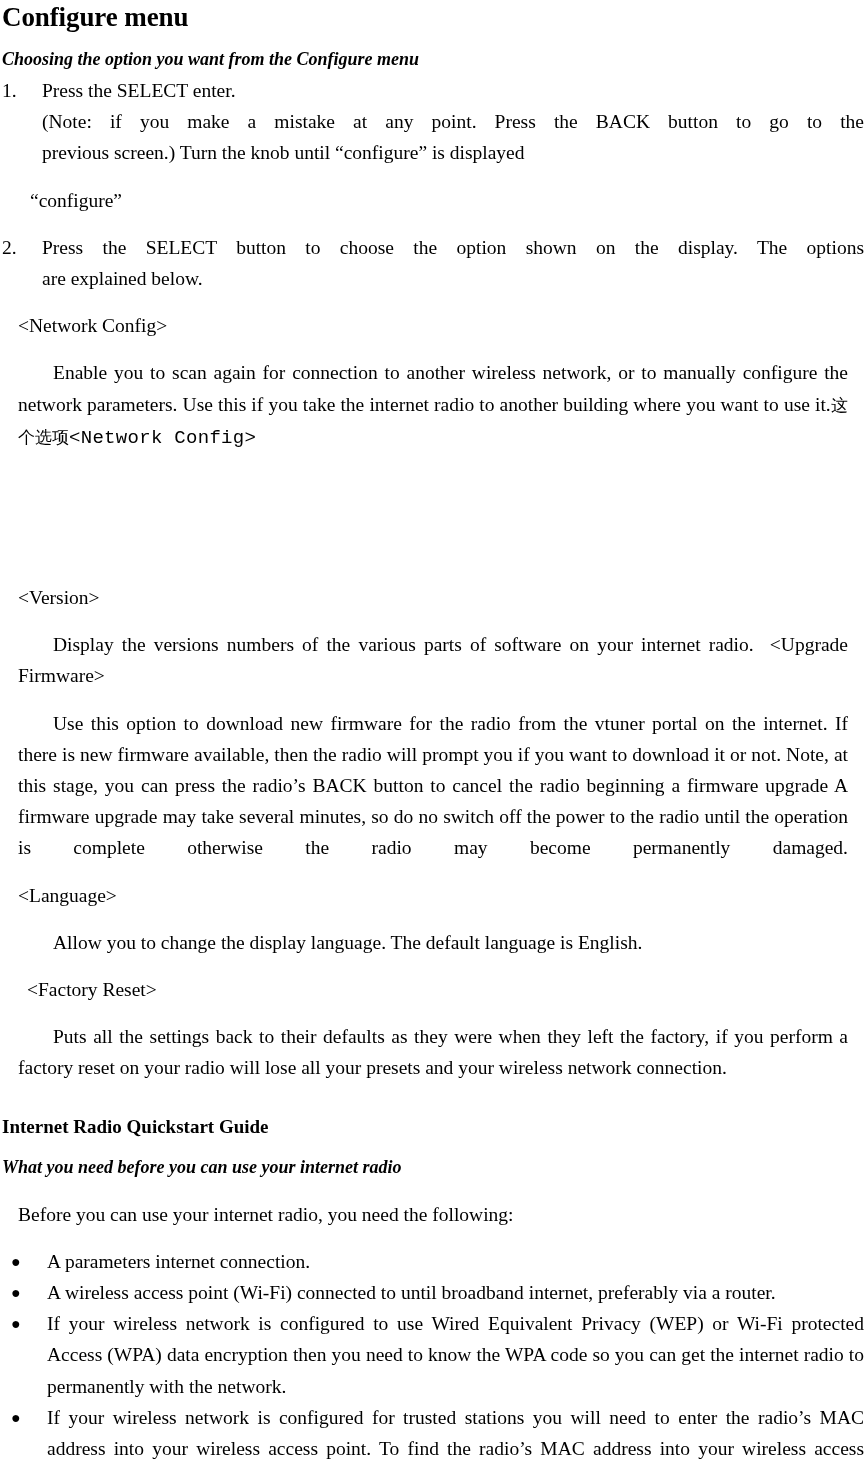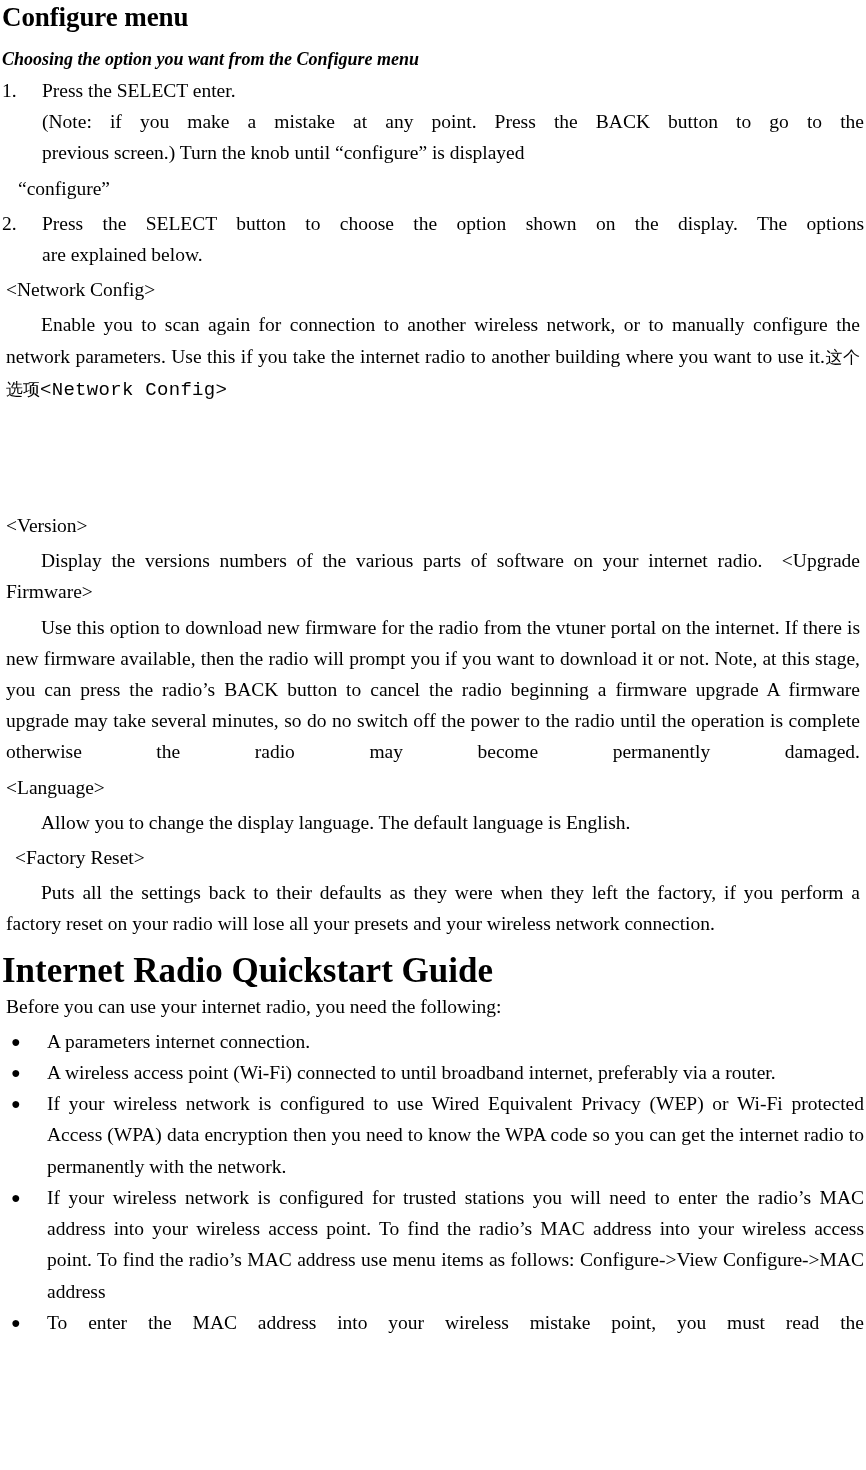--- a/index.html
+++ b/index.html
@@ -26,21 +26,21 @@
   
   .doc-title {
     font-size: 27px;
     font-weight: bold;
     line-height: 32px;
     margin: 0;
     padding-top: 1px;
     letter-spacing: -0.1px;
   }
   .sec-title {
-    font-size: 35px;
+    font-size: 19px;
     font-weight: bold;
     line-height: 32px;
     margin: 0;
     padding-top: 11px;
   }
   .sub-head {
     font-size: 18px;
     font-weight: bold;
     line-height: 31px;
     margin: 0;
@@ -48,21 +48,21 @@
     font-style: italic;
   }
   .sub-head.tight {
     padding-top: 9px;
   }
 
   
   .p {
     font-size: 19.5px;
     line-height: 31.2px;
-    margin: 4px;
+    margin: 16px;
     text-align: justify;
     text-justify: inter-word;
   }
   .p.flat { text-align: left; }
   .indent1 { text-indent: 35px; }
   .lead-sp { padding-left: 12px; }
   .lead-sp-sm { padding-left: 9px; }
 
   
   .p.just-all { text-align-last: justify; }
@@ -161,20 +161,21 @@
   <p class="p indent1 just-all">Use this option to download new firmware for the radio from the vtuner portal on the internet. If there is new firmware available, then the radio will prompt you if you want to download it or not. Note, at this stage, you can press the radio’s BACK button to cancel the radio beginning a firmware upgrade A firmware upgrade may take several minutes, so do no switch off the power to the radio until the operation is complete otherwise the radio may become permanently damaged.</p>
 
   <p class="p flat">&lt;Language&gt;</p>
   <p class="p indent1 flat">Allow you to change the display language. The default language is English.</p>
 
   <p class="p flat lead-sp-sm">&lt;Factory Reset&gt;</p>
   <p class="p indent1">Puts all the settings back to their defaults as they were when they left the factory, if you perform a factory reset on your radio will lose all your presets and your wireless network connection.</p>
 
   <h1 class="sec-title">Internet Radio Quickstart Guide</h1>
 
+  <h2 class="sub-head tight">What you need before you can use your internet radio</h2>
 
   <p class="p flat">Before you can use your internet radio, you need the following:</p>
 
   <div class="bullet-item">
     <span class="dot">●</span>
     <span class="btext last-line">A parameters internet connection.</span>
   </div>
 
   <div class="bullet-item">
     <span class="dot">●</span>

